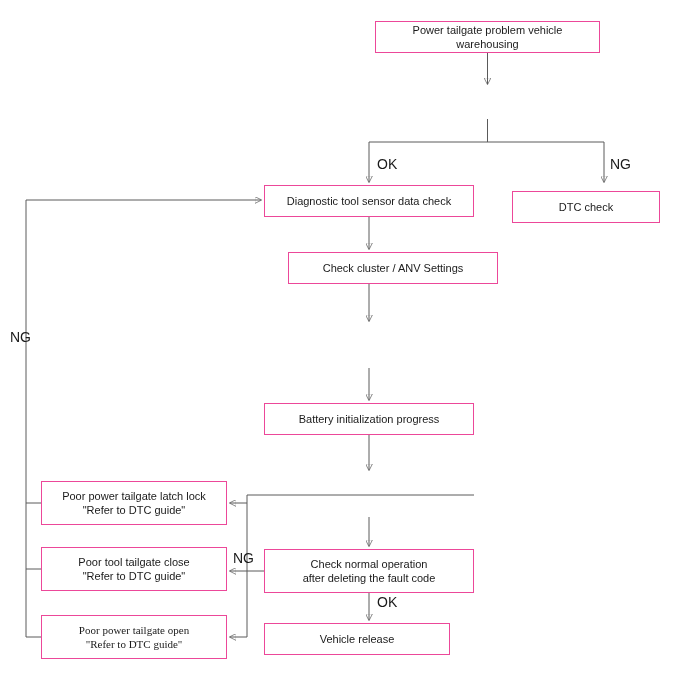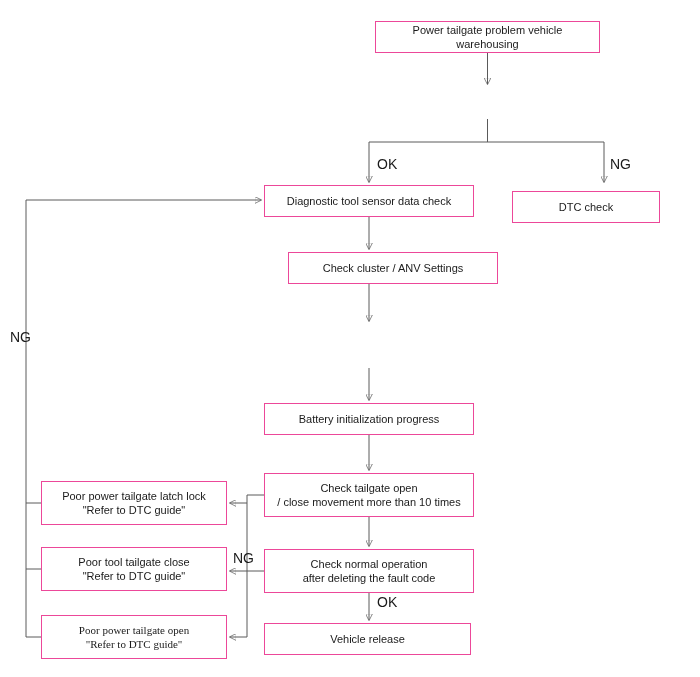--- a/index.html
+++ b/index.html
@@ -105,27 +105,25 @@
 
   <div class="node" style="left:512px; top:191px; width:148px; height:32px;">DTC check</div>
 
   <div class="node" style="left:264px; top:185px; width:210px; height:32px;">Diagnostic tool sensor data check</div>
 
   <div class="node" style="left:264px; top:252px; width:210px; height:32px;margin-left:24px;">Check cluster / ANV Settings</div>
 
 
   <div class="node" style="left:264px; top:403px; width:210px; height:32px;">Battery initialization progress</div>
 
-  <div class="node" style="left:264px; top:473px; width:210px; height:44px;">Check tailgate open
-/ close movement more than 10 times</div>
 
   <div class="node" style="left:264px; top:549px; width:210px; height:44px;">Check normal operation
 after deleting the fault code</div>
 
-  <div class="node" style="left:264px; top:623px; width:207px; height:32px;">Vehicle release</div>
+  <div class="node" style="left:264px; top:623px; width:186px; height:32px;">Vehicle release</div>
 
   <div class="node" style="left:41px; top:481px; width:186px; height:44px;">Poor power tailgate latch lock
 "Refer to DTC guide"</div>
 
   <div class="node" style="left:41px; top:547px; width:186px; height:44px;">Poor tool tailgate close
 "Refer to DTC guide"</div>
 
   <div class="node" style="left:41px; top:615px; width:186px; height:44px;font-family:Liberation Serif, serif;">Poor power tailgate open
 "Refer to DTC guide"</div>
 

